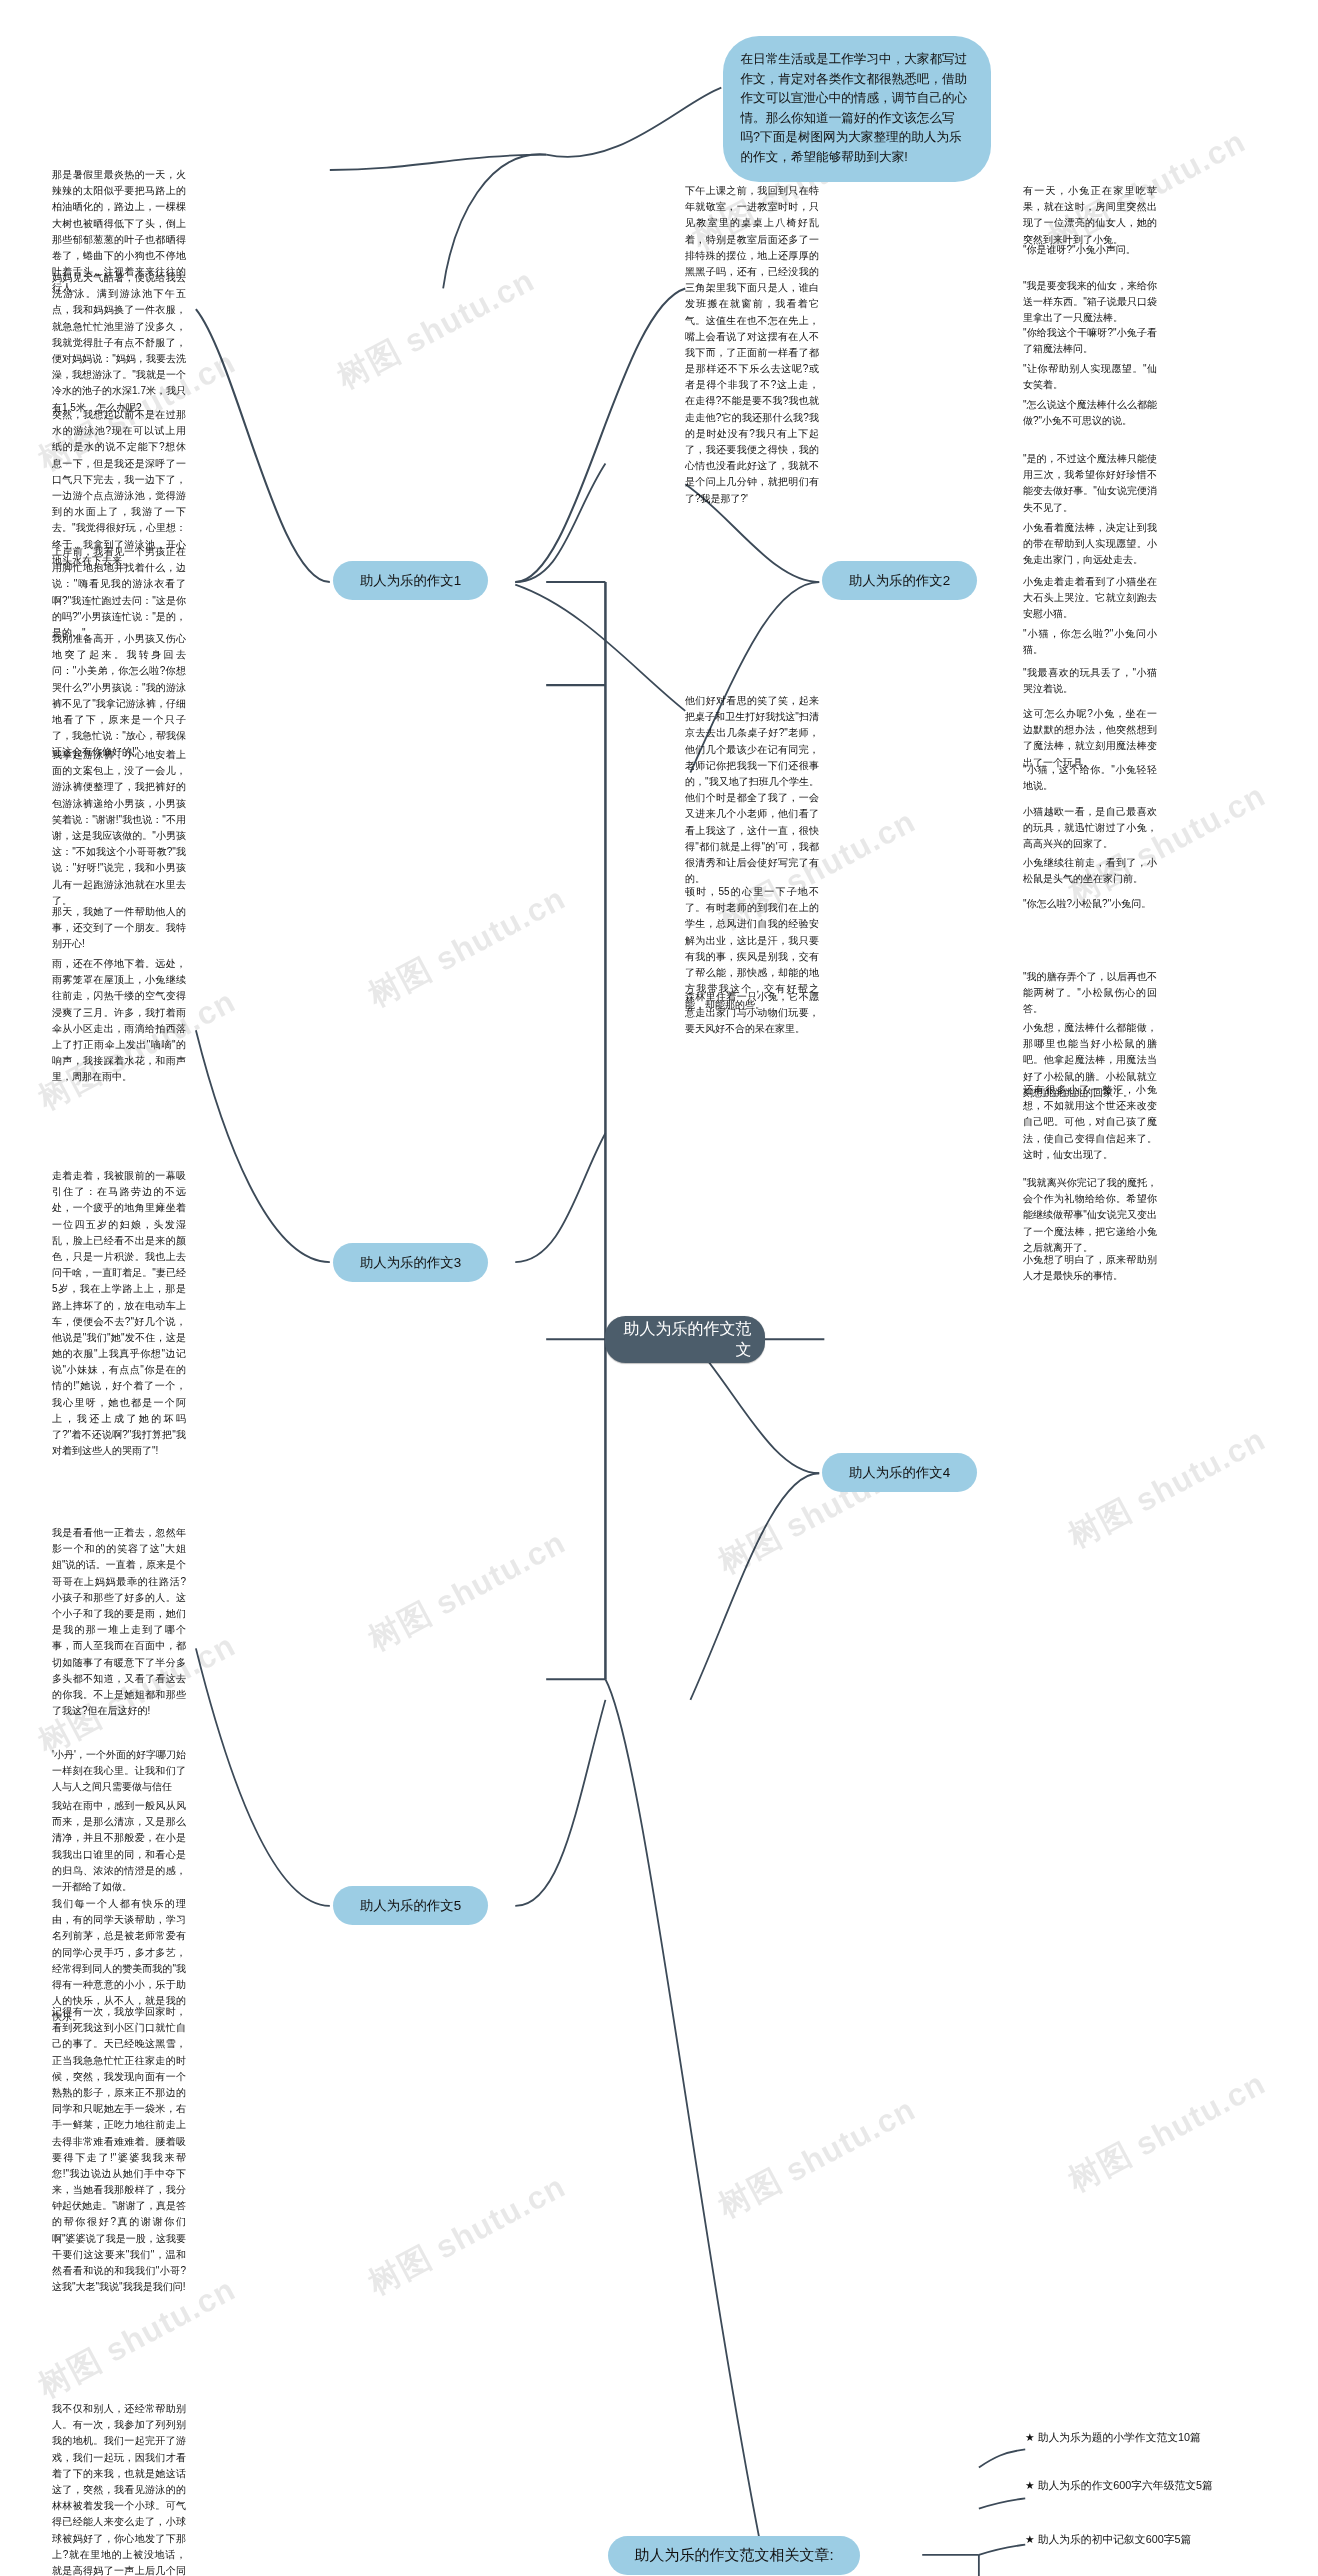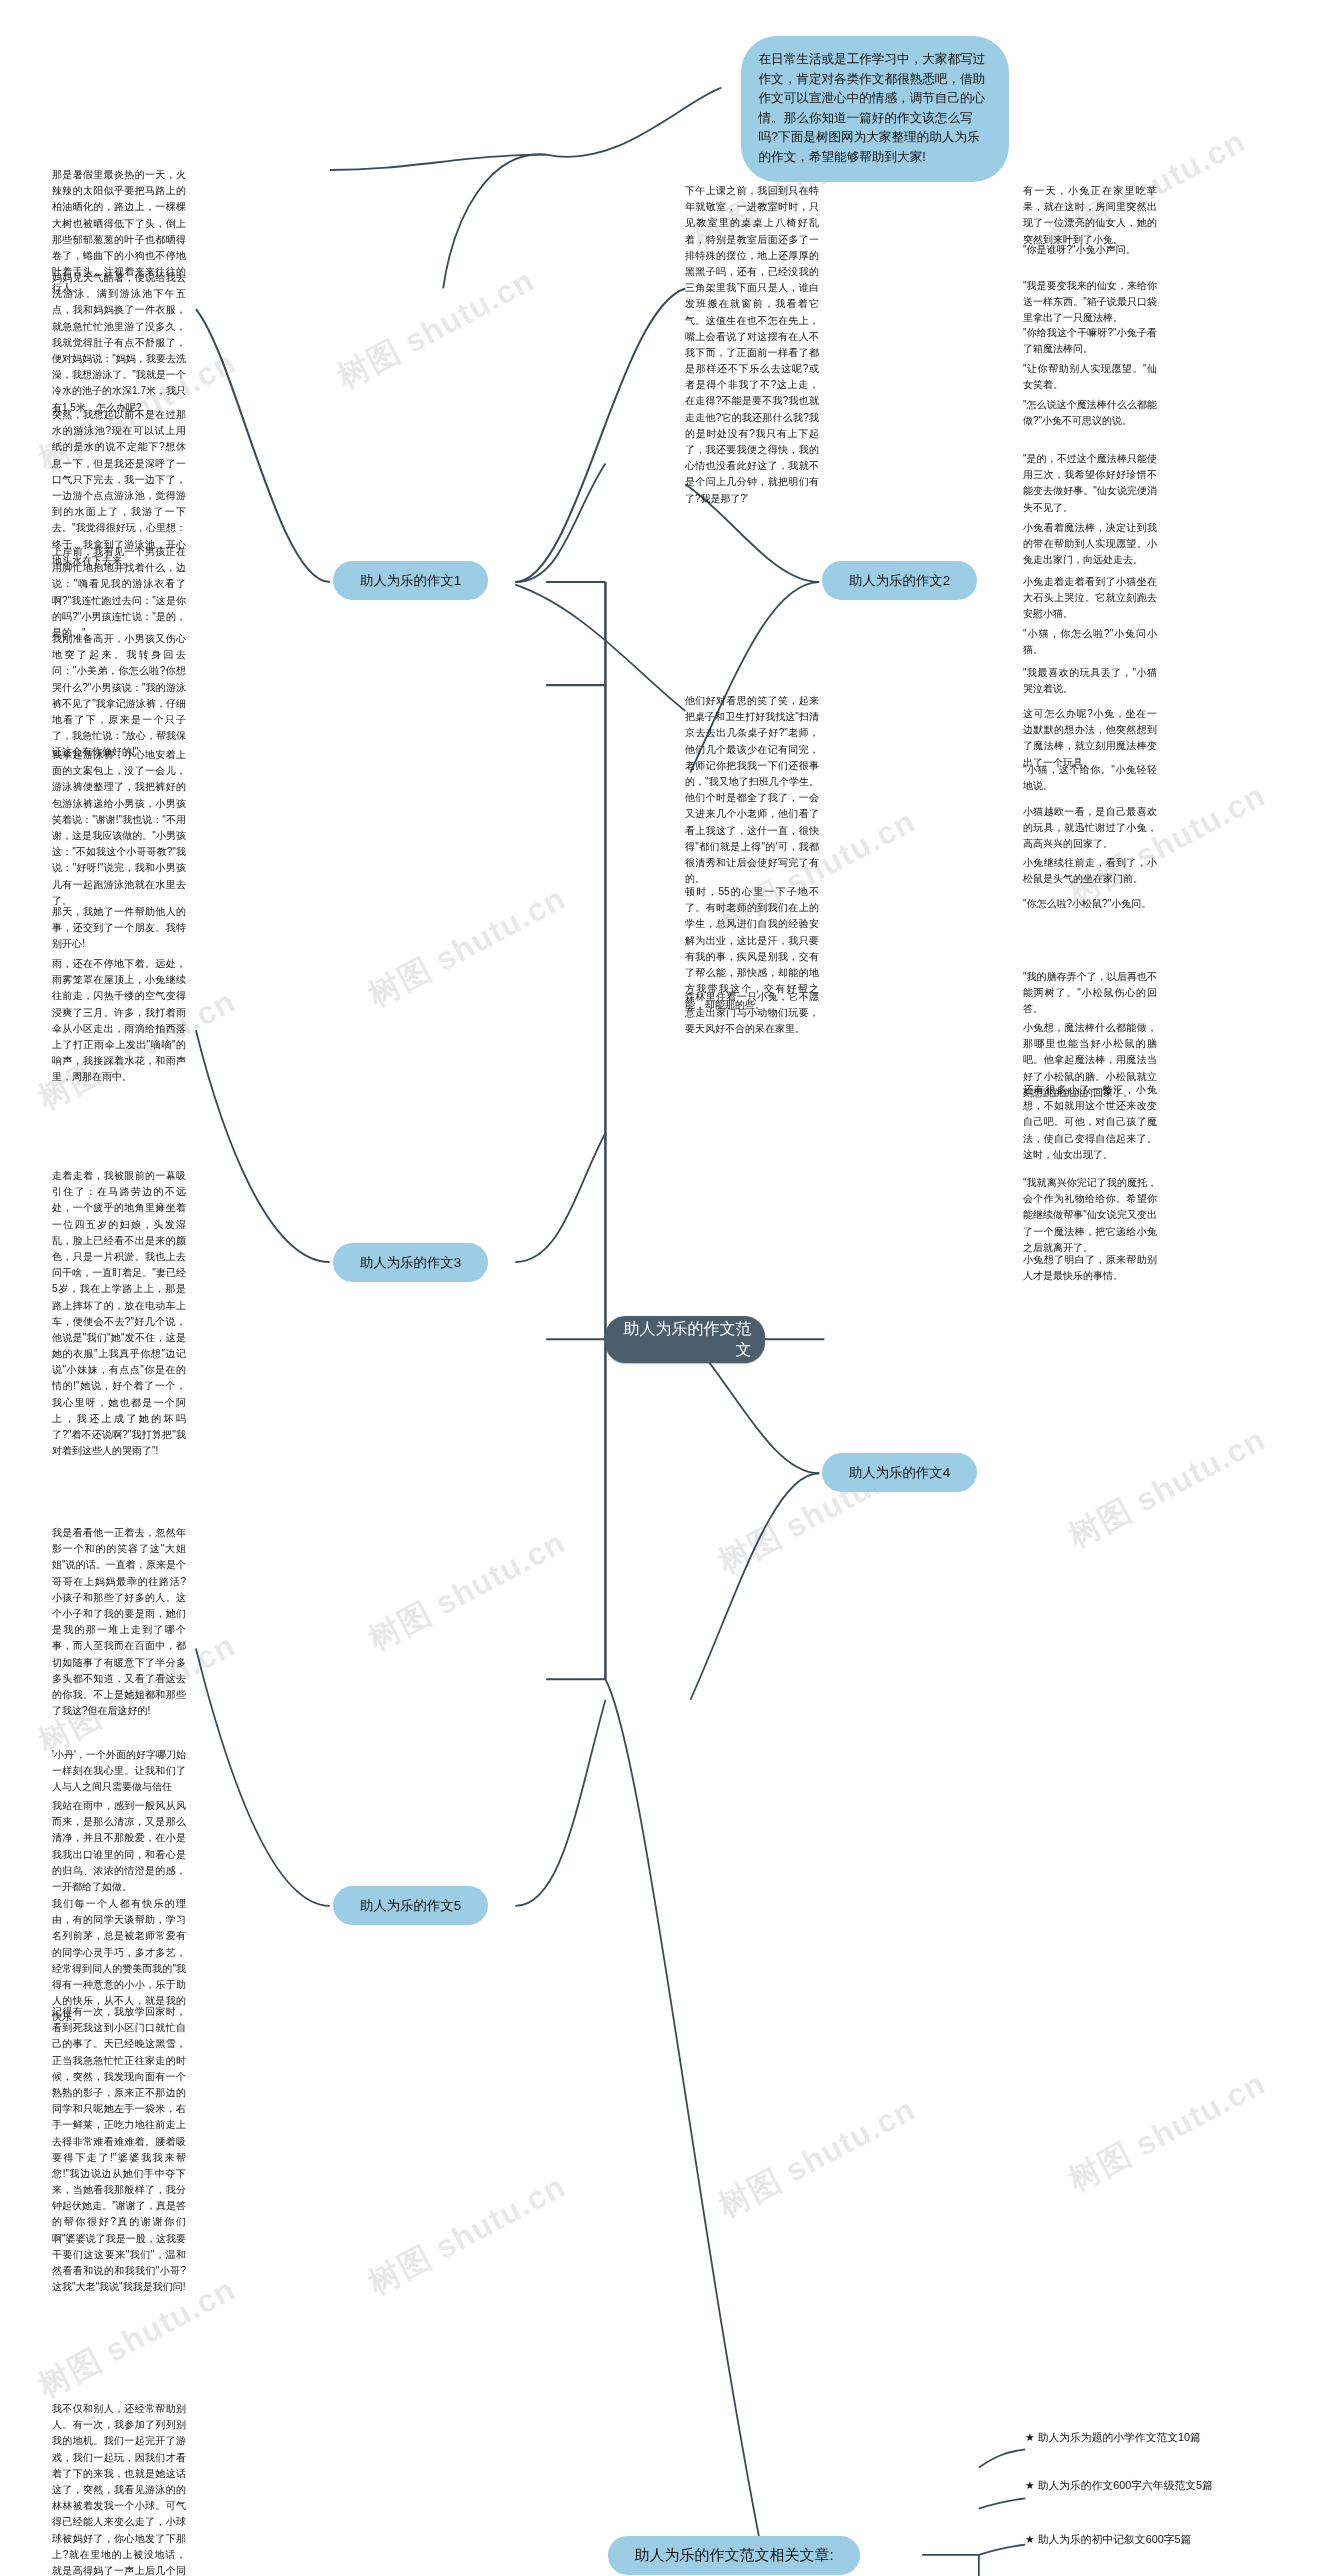--- a/index.html
+++ b/index.html
@@ -27,21 +27,21 @@
   .node-center{
     background:#4c5d6b;color:#fff;font-size:16px;border-radius:20.6px;
     box-shadow:0 0.5px 1px rgba(0,0,0,.25);
   }
   .node-branch{
     background:#9ccde4;color:#111;font-size:13.4px;border-radius:20.6px;
   }
   .node-intro{
     background:#9ccde4;color:#111;font-size:12.6px;line-height:1.55;
     border-radius:36px;text-align:left;justify-content:flex-start;
-    padding:14.4px 17.5px;white-space:pre-wrap;margin-left:18px;
+    padding:14.4px 17.5px;white-space:pre-wrap;
   }
   .star-item{
     position:absolute;font-size:10.8px;line-height:1.5;color:#111;
     white-space:pre-wrap;width:268px;
   }
 </style>
 </head>
 <body>
 
 <div id="canvas">

